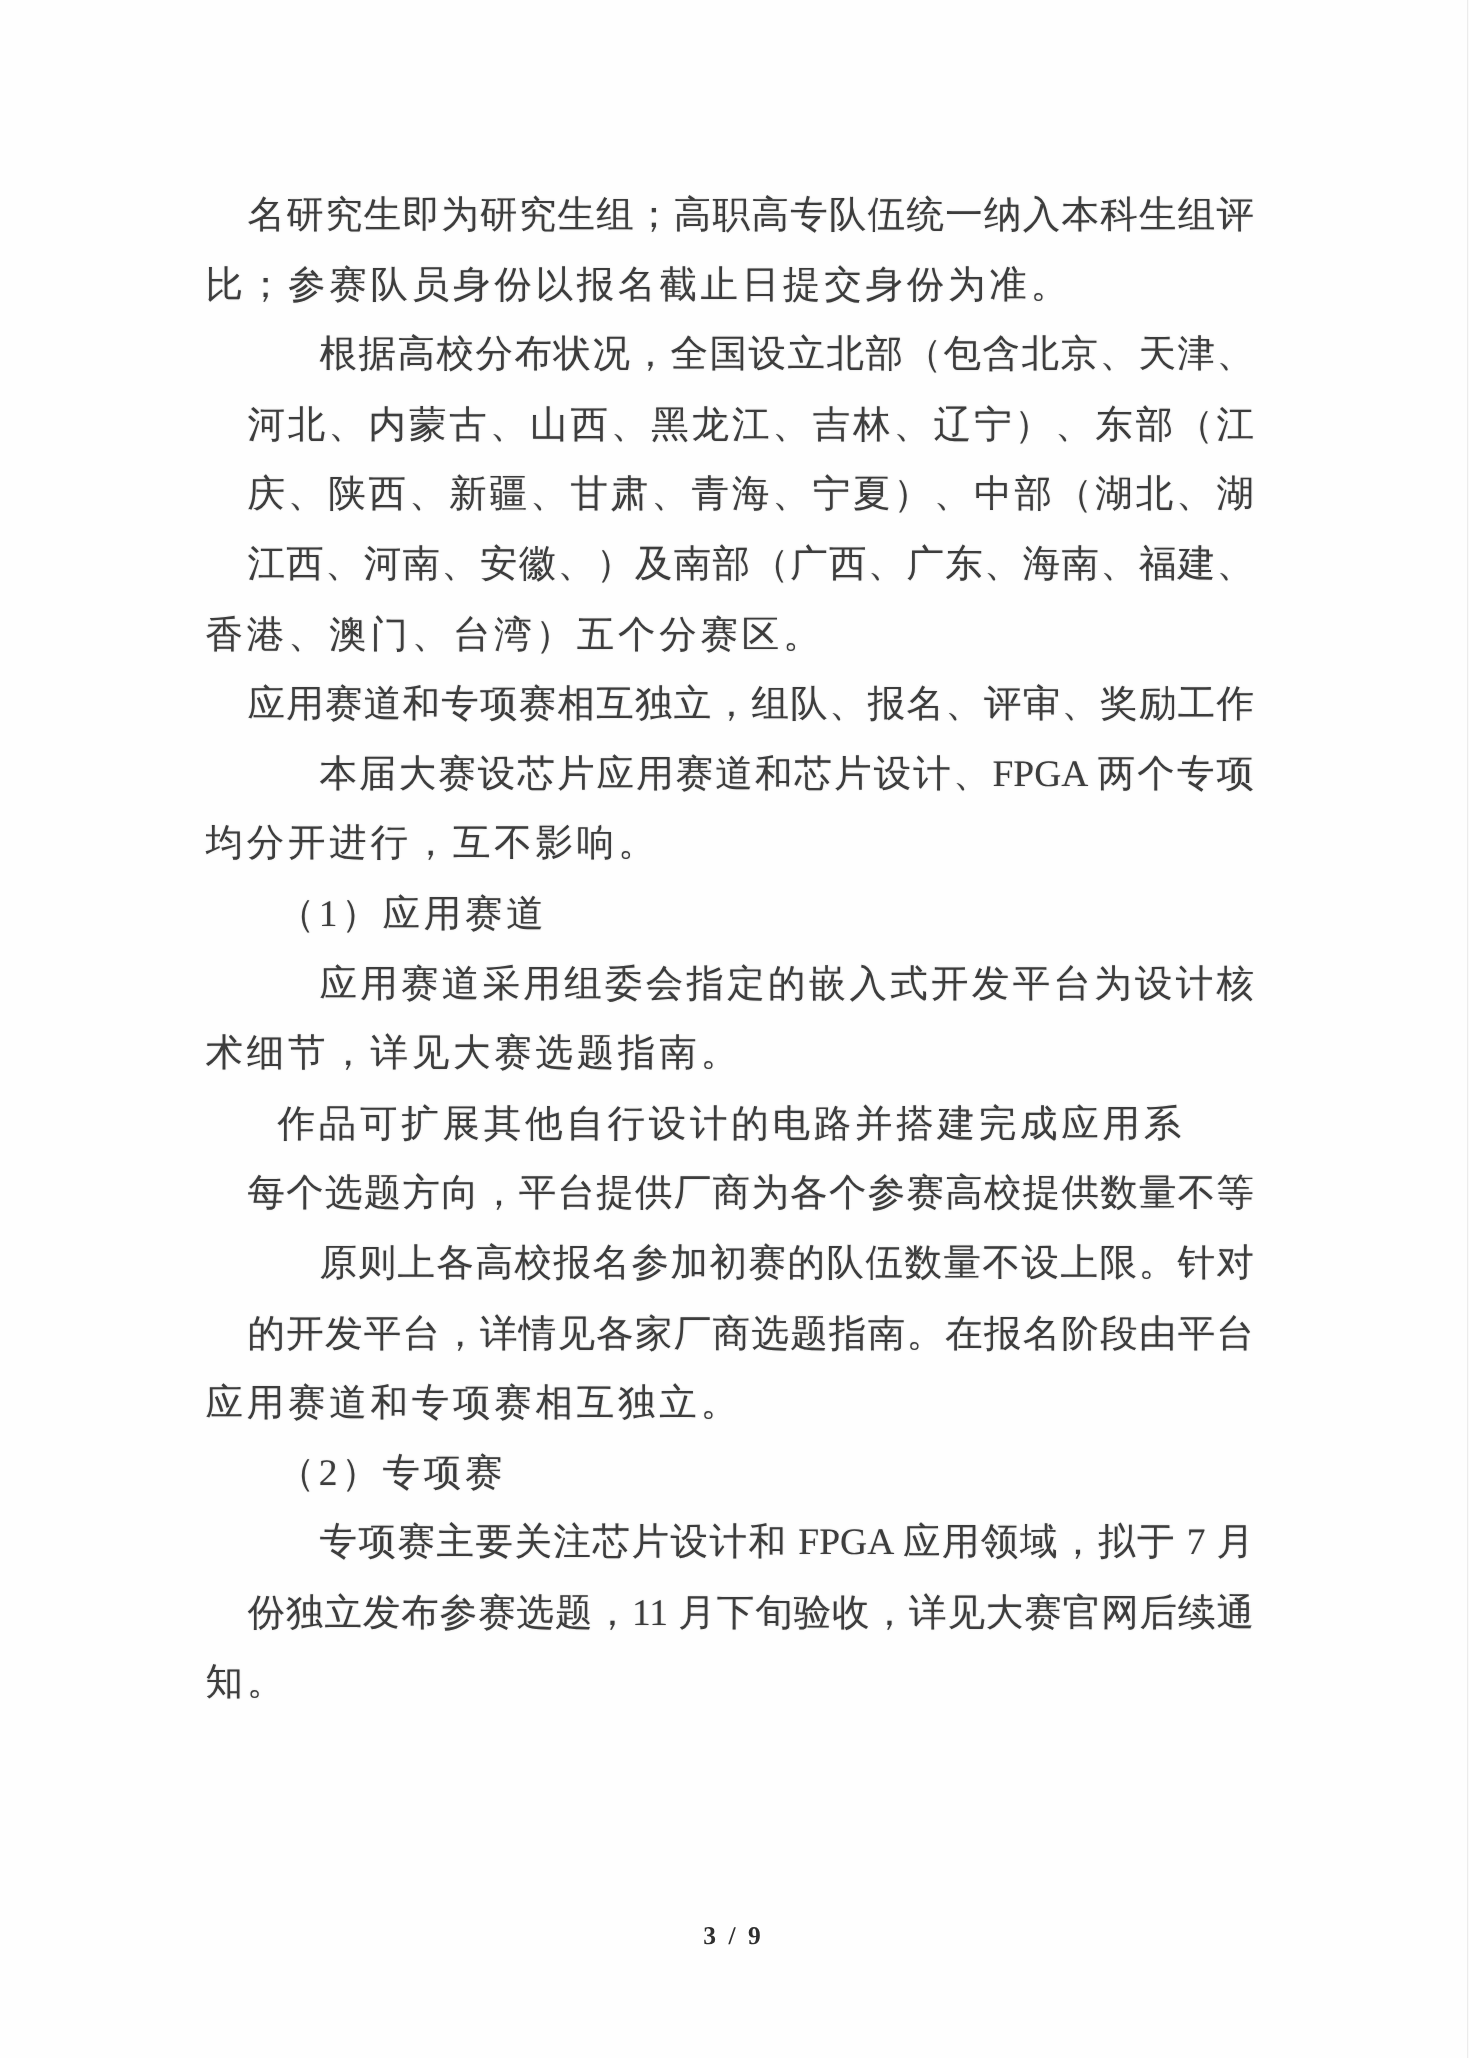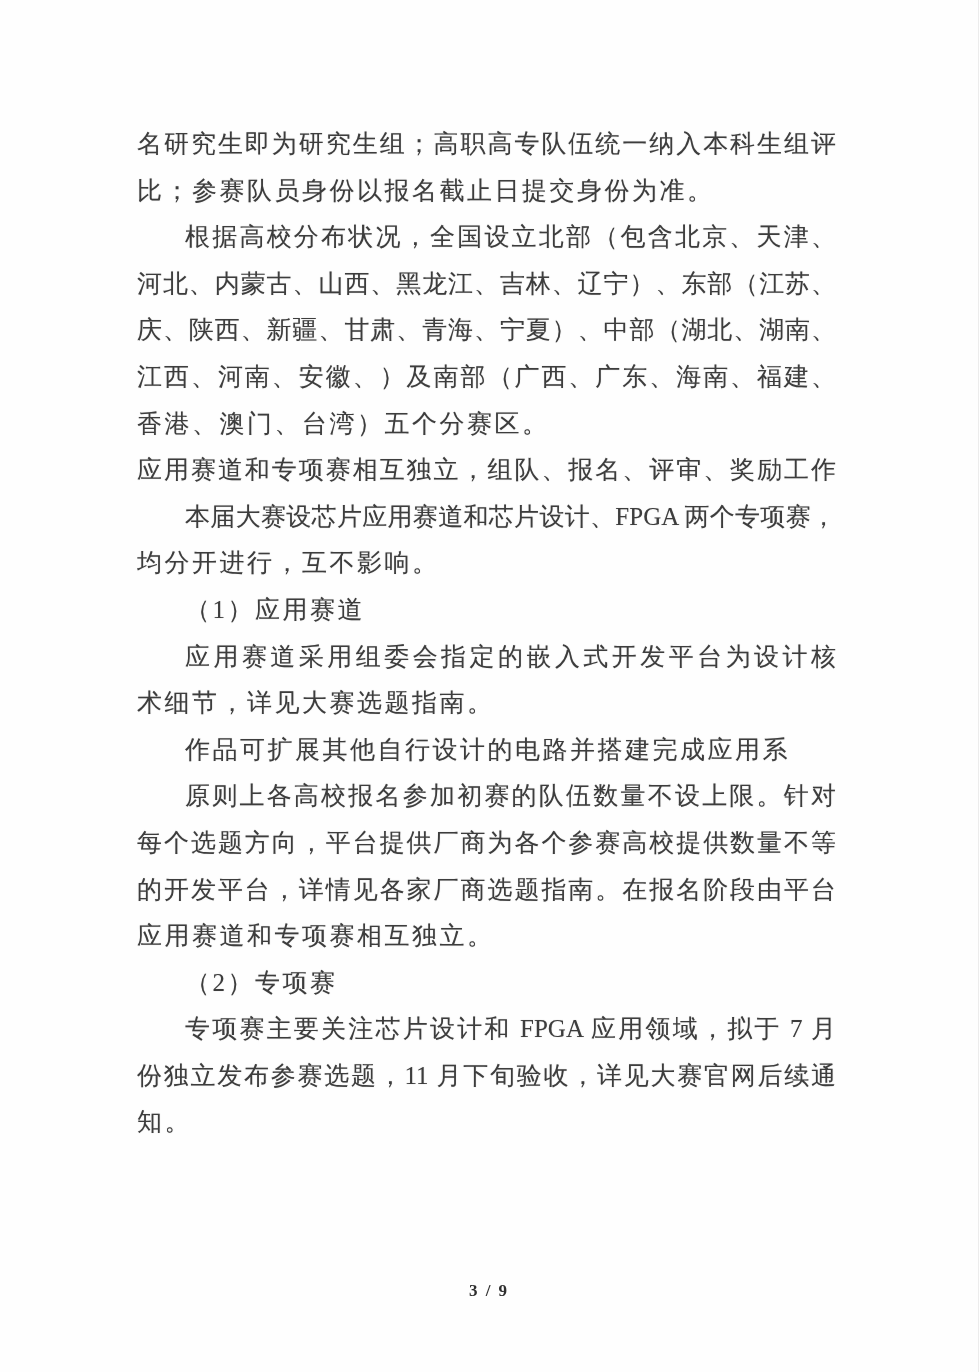--- a/index.html
+++ b/index.html
@@ -31,20 +31,21 @@
     white-space: normal;
     overflow: hidden;
     text-shadow: 0 0 1px rgba(70,70,70,0.35);
   }
   
   .line.j {
     text-align: justify;
     text-align-last: justify;
     text-justify: inter-character;
     letter-spacing: 0;
+    margin-left: 28px;
   }
   
   .line:not(.j) {
     letter-spacing: 2.5px;
   }
   .line.ind {
     text-indent: 48px;
   }
   .page-footer {
     position: absolute;
@@ -72,22 +73,22 @@
       <div class="line j">庆、陕西、新疆、甘肃、青海、宁夏）、中部（湖北、湖南、</div>
       <div class="line j">江西、河南、安徽、）及南部（广西、广东、海南、福建、</div>
       <div class="line">香港、澳门、台湾）五个分赛区。</div>
       <div class="line j">应用赛道和专项赛相互独立，组队、报名、评审、奖励工作</div>
       <div class="line j ind">本届大赛设芯片应用赛道和芯片设计、FPGA 两个专项赛，</div>
       <div class="line">均分开进行，互不影响。</div>
       <div class="line ind">（1）应用赛道</div>
       <div class="line j ind">应用赛道采用组委会指定的嵌入式开发平台为设计核</div>
       <div class="line">术细节，详见大赛选题指南。</div>
       <div class="line ind">作品可扩展其他自行设计的电路并搭建完成应用系统。</div>
+      <div class="line j">每个选题方向，平台提供厂商为各个参赛高校提供数量不等</div>
       <div class="line j ind">原则上各高校报名参加初赛的队伍数量不设上限。针对</div>
-      <div class="line j">每个选题方向，平台提供厂商为各个参赛高校提供数量不等</div>
       <div class="line j">的开发平台，详情见各家厂商选题指南。在报名阶段由平台</div>
       <div class="line">应用赛道和专项赛相互独立。</div>
       <div class="line ind">（2）专项赛</div>
       <div class="line j ind">专项赛主要关注芯片设计和 FPGA 应用领域，拟于 7 月</div>
       <div class="line j">份独立发布参赛选题，11 月下旬验收，详见大赛官网后续通</div>
       <div class="line">知。</div>
     </div>
   <div class="page-footer">3 / 9</div>
 </div>
 

